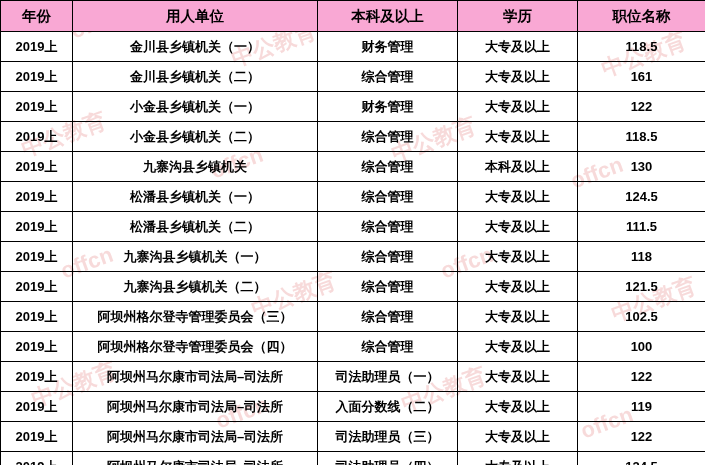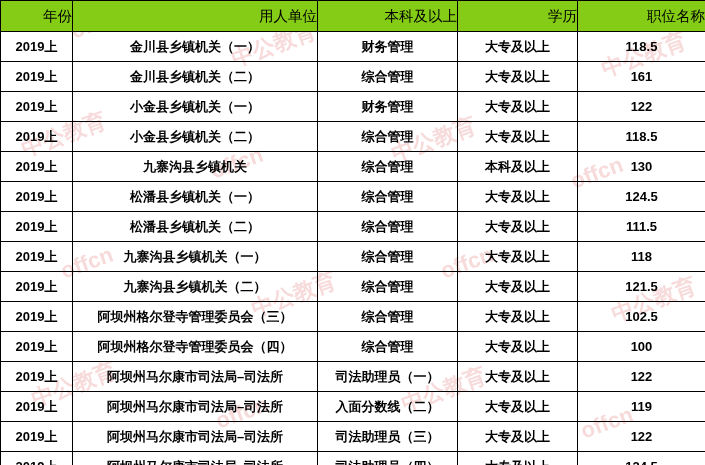--- a/index.html
+++ b/index.html
@@ -34,26 +34,25 @@
     vertical-align: middle;
     font-size: 13px;
     color: #000000;
     padding: 0;
     height: 29px;
     line-height: 29px;
     white-space: nowrap;
     overflow: hidden;
   }
   table.score-table thead th {
-    background: #84cc16;
-    font-weight: normal;
+    background: #f9a8d4;
+    font-weight: bold;
     font-size: 14.5px;
     height: 30px;
     line-height: 30px;
-    text-align: right;
   }
   table.score-table tbody td {
     background: transparent;
     font-weight: bold;
   }
   col.c-year { width: 72px; }
   col.c-unit { width: 245px; }
   col.c-position { width: 140px; }
   col.c-education { width: 120px; }
   col.c-score { width: 128px; }

